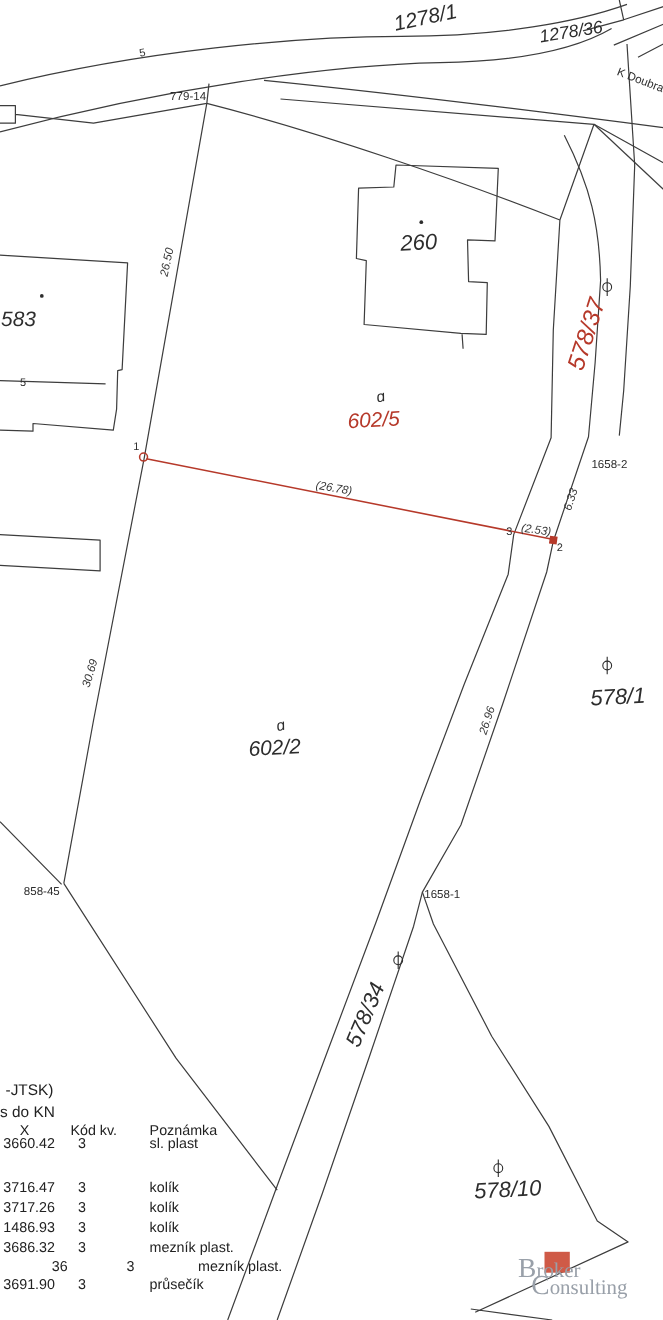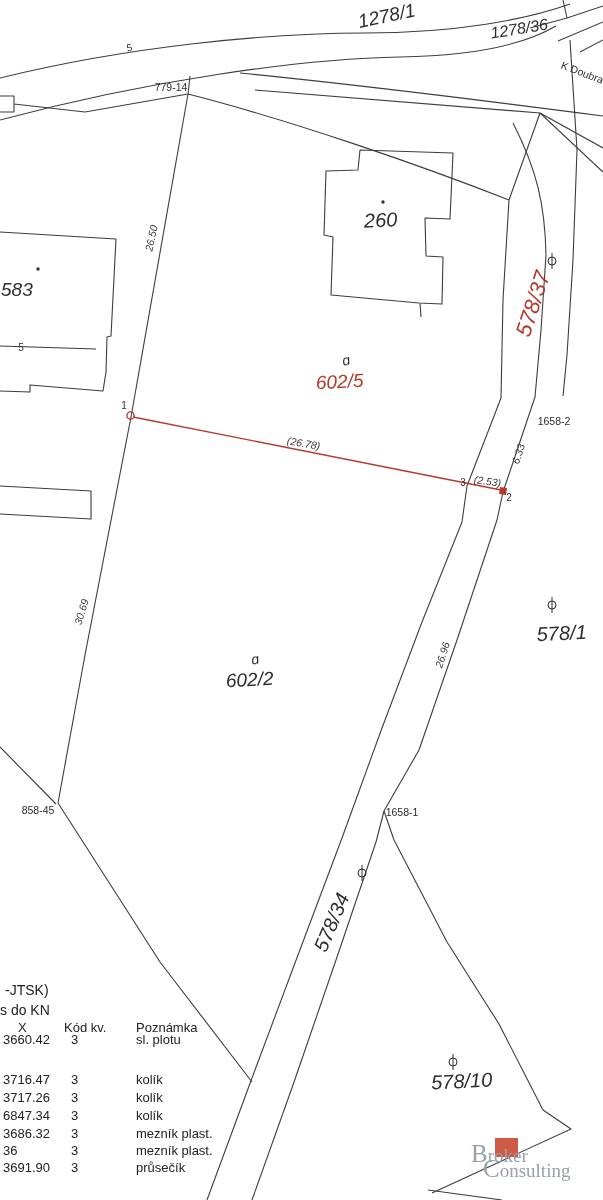--- a/index.html
+++ b/index.html
@@ -123,43 +123,43 @@
 
   <span class="tblitem" style="left:5px;top:982px;font-size:14px;">-JTSK)</span>
   <span class="tblitem" style="left:0px;top:1002px;font-size:14px;">s do KN</span>
   <span class="tblitem" style="left:18px;top:1020px;">X</span>
   <span class="tblitem" style="left:64px;top:1020px;">Kód kv.</span>
   <span class="tblitem" style="left:136px;top:1020px;">Poznámka</span>
 
   <div class="trow" style="top:1032px;">
     <span class="cx">3660.42</span>
     <span class="ck">3</span>
-    <span class="cn">sl. plotu</span>
+    <span class="cn">sl. plast</span>
   </div>
   <div class="trow" style="top:1072px;text-decoration:underline;">
     <span class="cx">3716.47</span>
     <span class="ck">3</span>
     <span class="cn">kolík</span>
   </div>
   <div class="trow" style="top:1090px;">
     <span class="cx">3717.26</span>
     <span class="ck">3</span>
     <span class="cn">kolík</span>
   </div>
   <div class="trow" style="top:1108px;">
-    <span class="cx">6847.34</span>
+    <span class="cx">1486.93</span>
     <span class="ck">3</span>
     <span class="cn">kolík</span>
   </div>
   <div class="trow" style="top:1126px;">
     <span class="cx">3686.32</span>
     <span class="ck">3</span>
     <span class="cn">mezník plast.</span>
   </div>
-  <div class="trow" style="top:1143px;">
+  <div class="trow" style="top:1143px;margin-left:44px;">
     <span class="cx">36</span>
     <span class="ck">3</span>
     <span class="cn">mezník plast.</span>
   </div>
   <div class="trow" style="top:1160px;">
     <span class="cx">3691.90</span>
     <span class="ck">3</span>
     <span class="cn">průsečík</span>
   </div>
 

